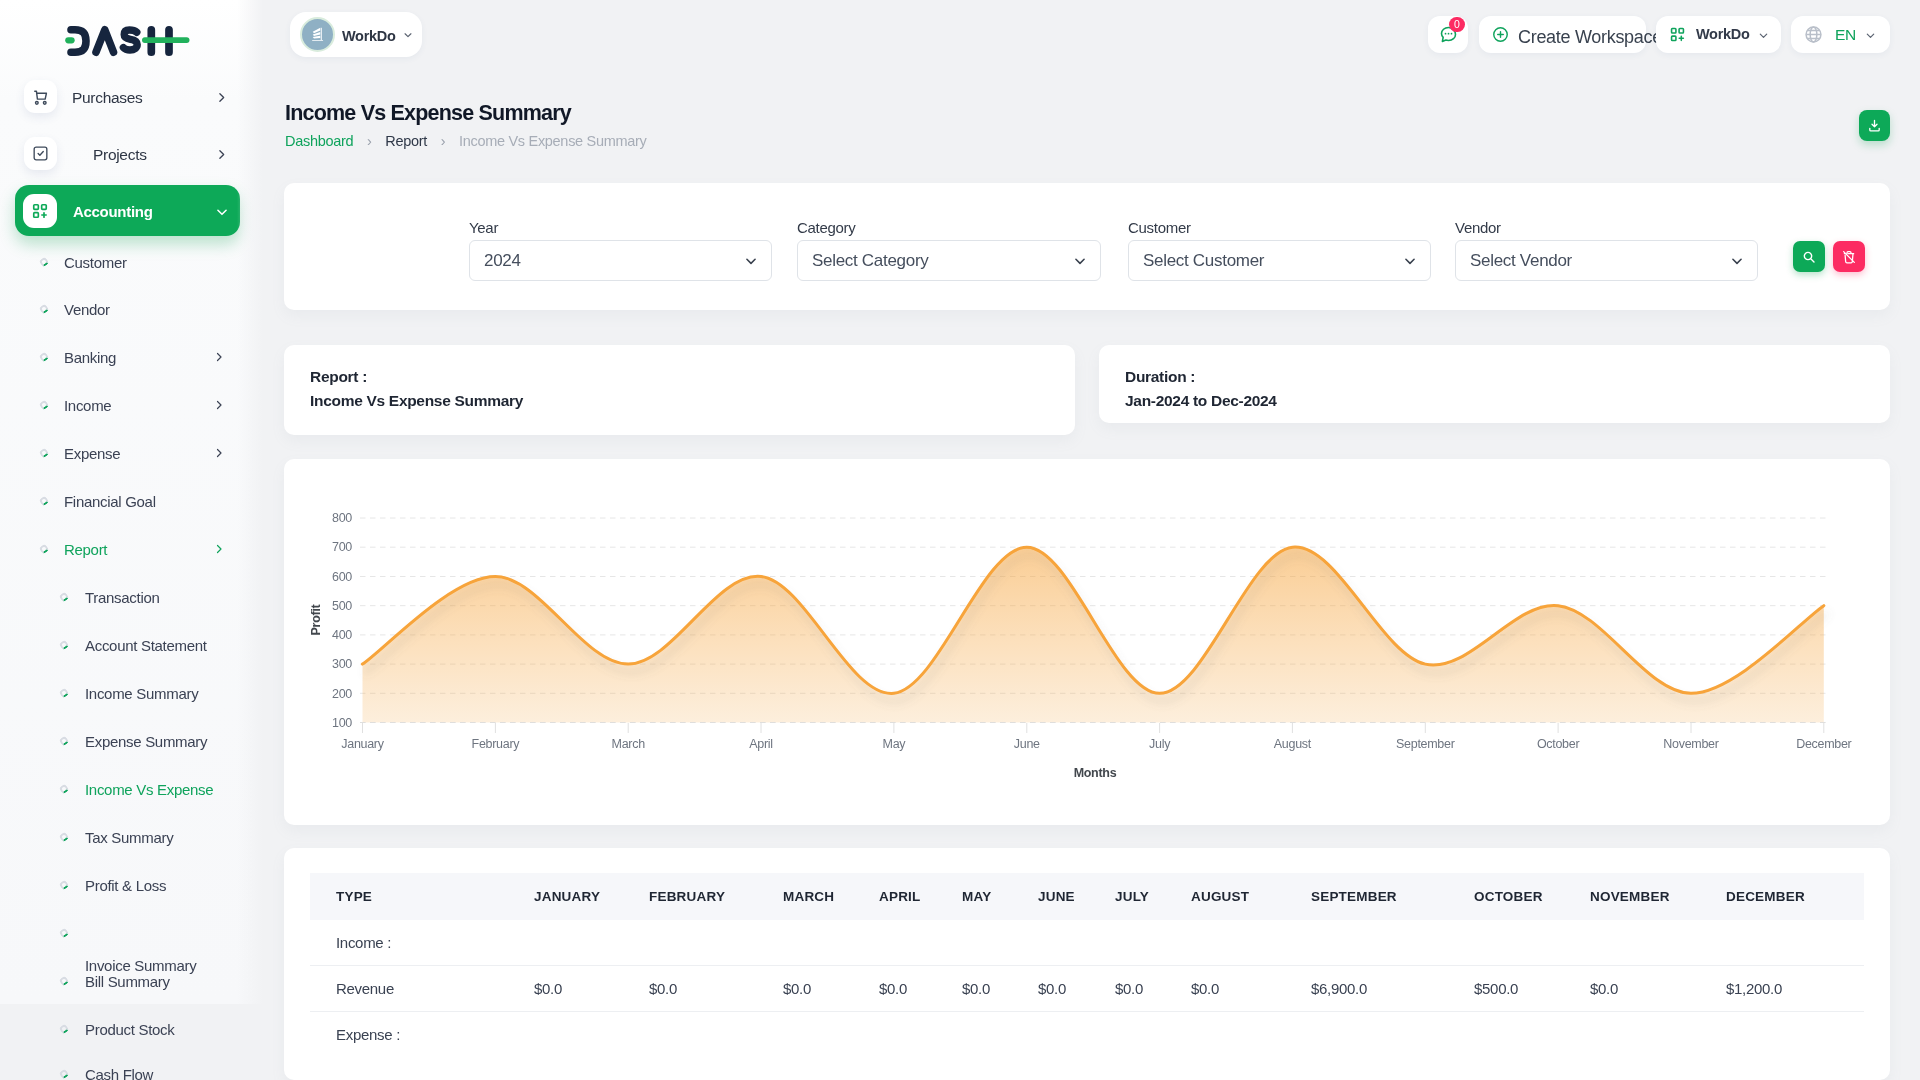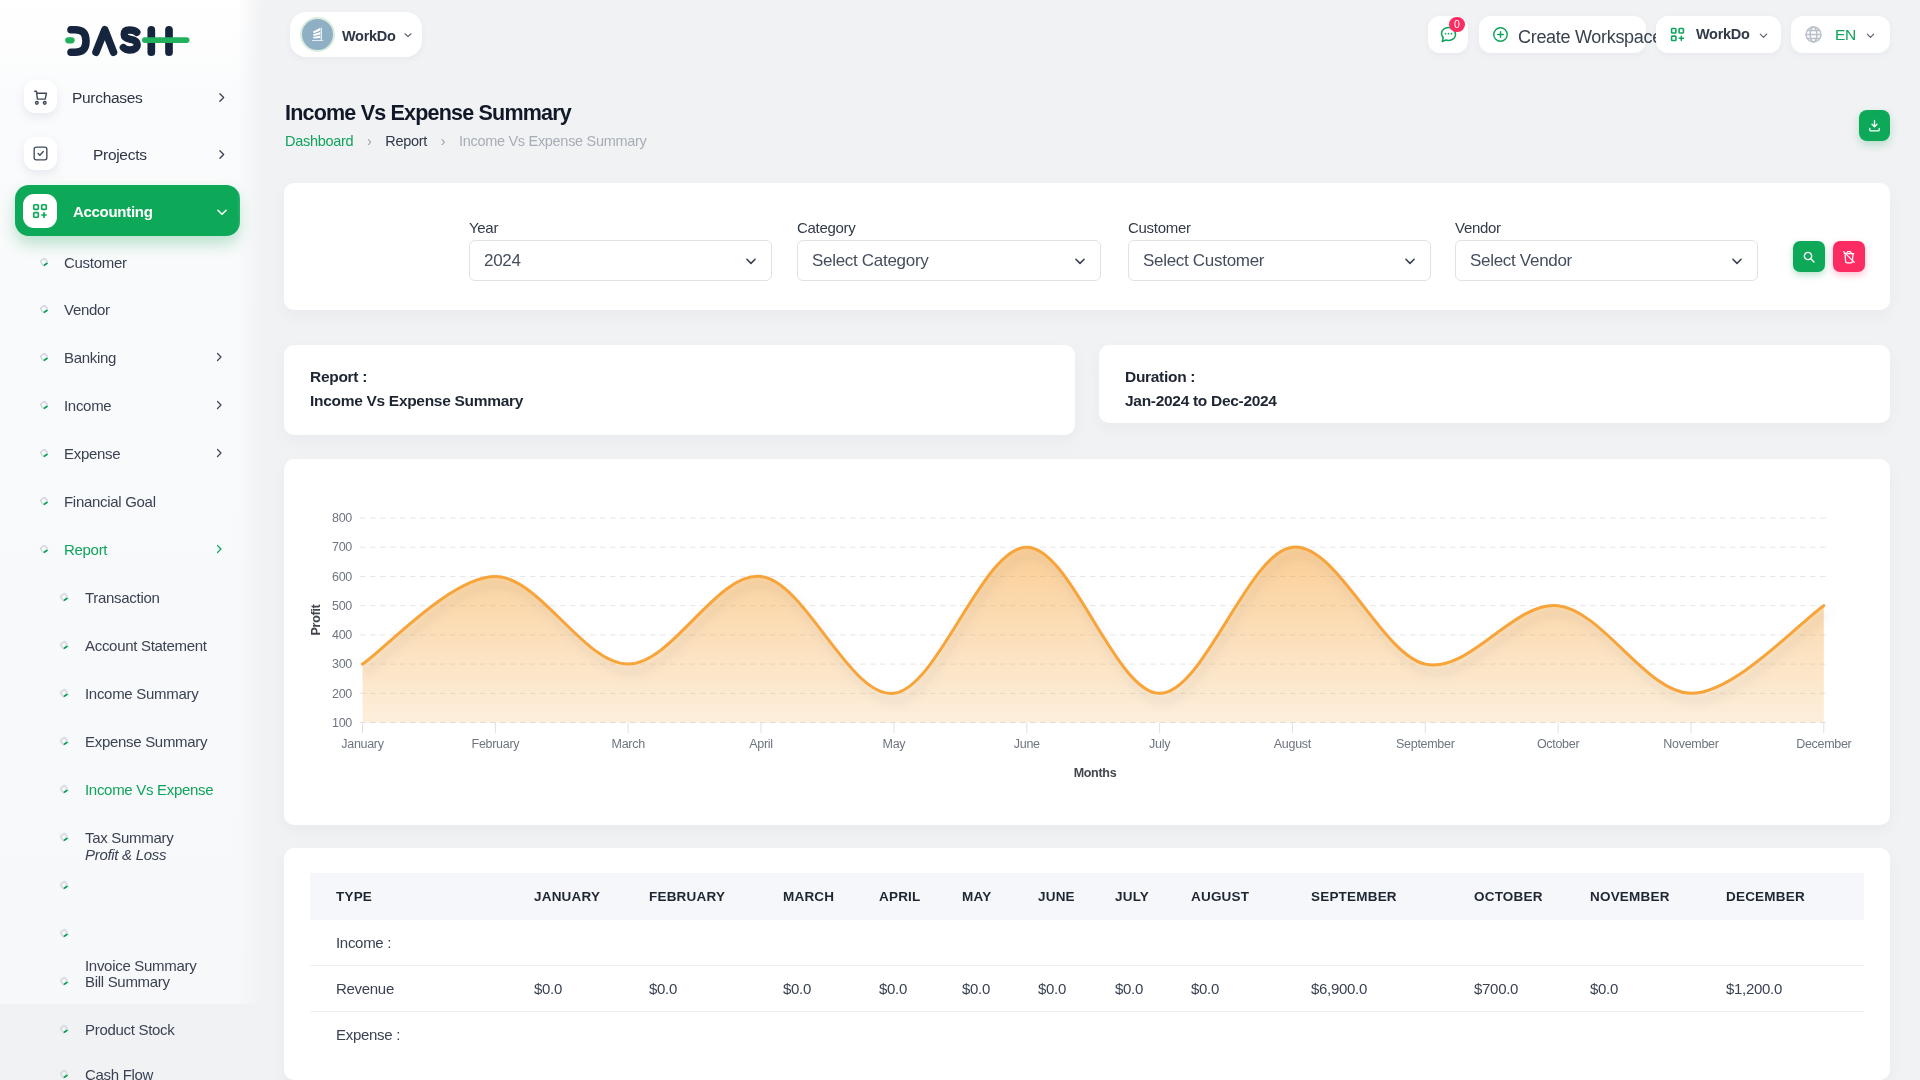--- a/index.html
+++ b/index.html
@@ -126,21 +126,21 @@
       <span class="sitem" style="left:85px; top:637px;">Account Statement</span>
     <span class="bullet" style="left:60px; top:689px;"></span>
       <span class="sitem" style="left:85px; top:685px;">Income Summary</span>
     <span class="bullet" style="left:60px; top:737px;"></span>
       <span class="sitem" style="left:85px; top:733px;">Expense Summary</span>
     <span class="bullet" style="left:60px; top:785px;"></span>
       <span class="sitem" style="left:85px; top:781px; color:#0fa35c;">Income Vs Expense</span>
     <span class="bullet" style="left:60px; top:833px;"></span>
       <span class="sitem" style="left:85px; top:829px;">Tax Summary</span>
     <span class="bullet" style="left:60px; top:881px;"></span>
-      <span class="sitem" style="left:85px; top:846px;font-style:italic;">Profit &amp; Loss</span>
+      <span class="sitem" style="left:85px; top:877px;">Profit &amp; Loss</span>
     <span class="bullet" style="left:60px; top:929px;"></span>
       <span class="sitem" style="left:85px; top:925px;margin-top:32px;">Invoice Summary</span>
     <span class="bullet" style="left:60px; top:977px;"></span>
       <span class="sitem" style="left:85px; top:973px;">Bill Summary</span>
     <span class="bullet" style="left:60px; top:1025px;"></span>
       <span class="sitem" style="left:85px; top:1021px;">Product Stock</span>
     <span class="bullet" style="left:60px; top:1070px;"></span>
       <span class="sitem" style="left:85px; top:1066px;">Cash Flow</span>
   </div>
 </div>
@@ -393,21 +393,21 @@
             <td>Revenue</td>
             <td>$0.0</td>
             <td>$0.0</td>
             <td>$0.0</td>
             <td>$0.0</td>
             <td>$0.0</td>
             <td>$0.0</td>
             <td>$0.0</td>
             <td>$0.0</td>
             <td>$6,900.0</td>
-            <td>$700.0</td>
+            <td>$500.0</td>
             <td>$0.0</td>
             <td>$1,200.0</td>
           </tr>
       <tr>
             <td style="border-bottom:none;">Expense :</td>
             <td style="border-bottom:none;"></td>
             <td style="border-bottom:none;"></td>
             <td style="border-bottom:none;"></td>
             <td style="border-bottom:none;"></td>
             <td style="border-bottom:none;"></td>

